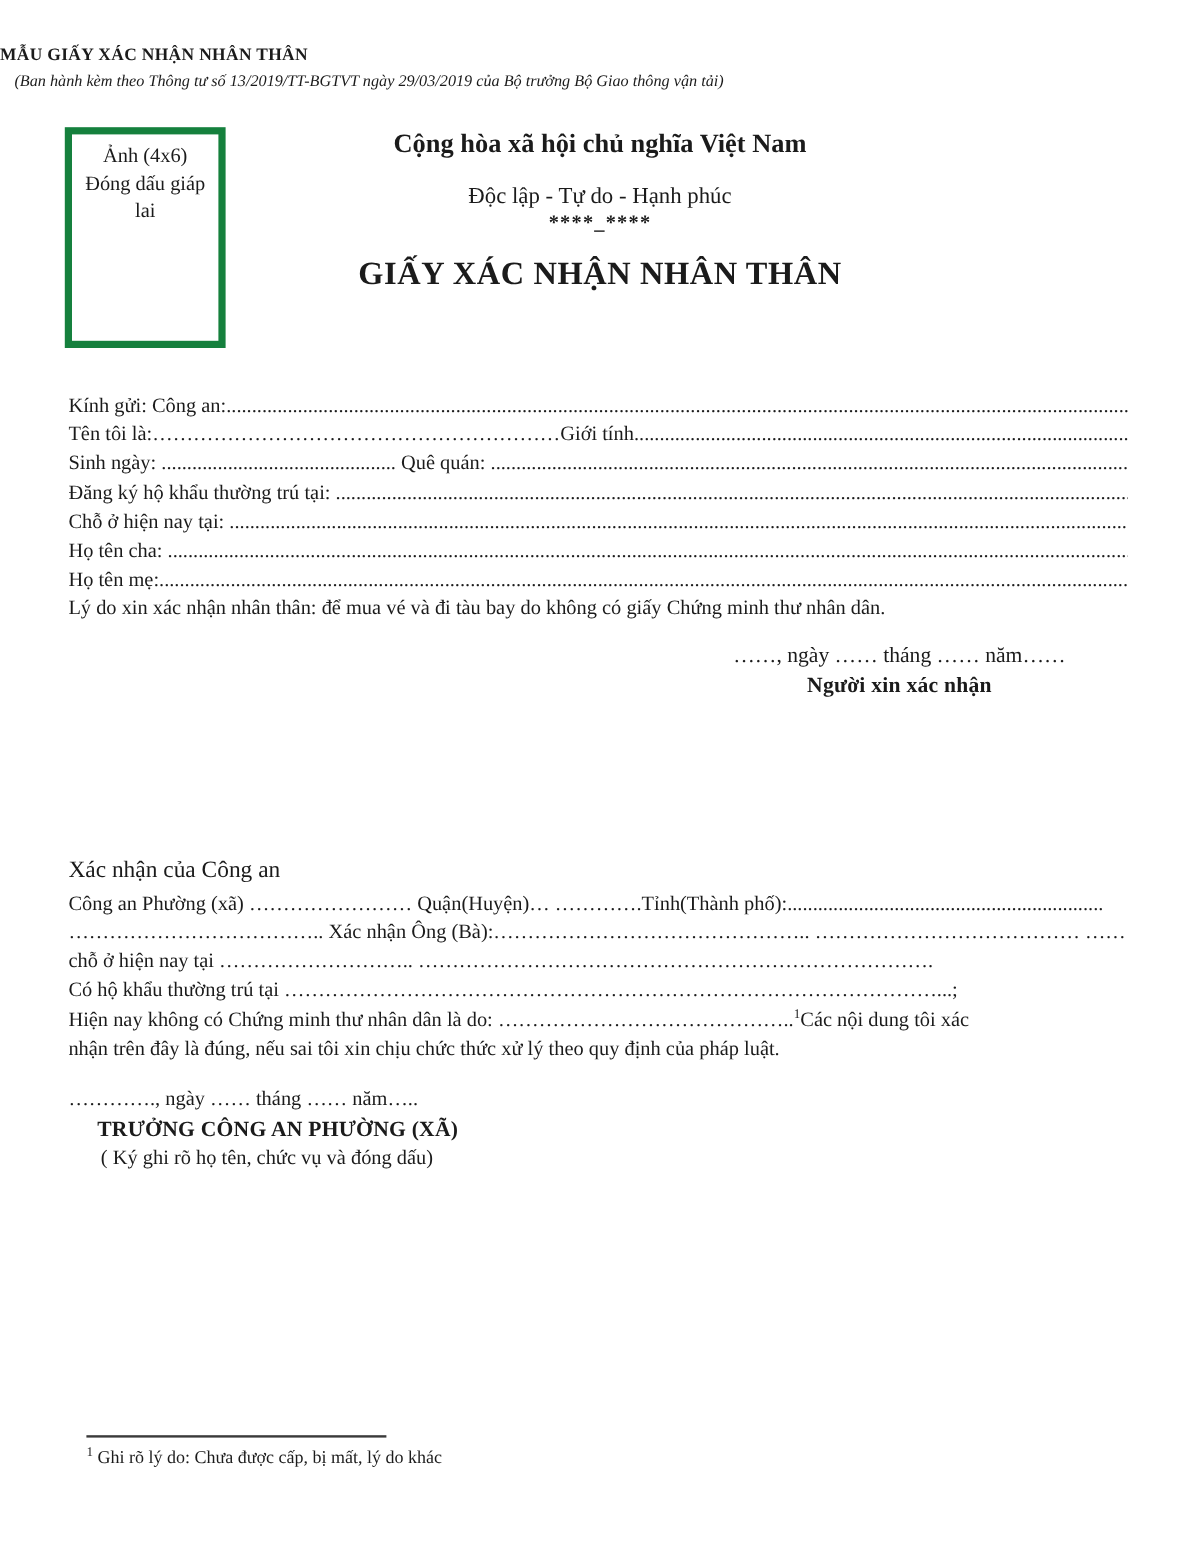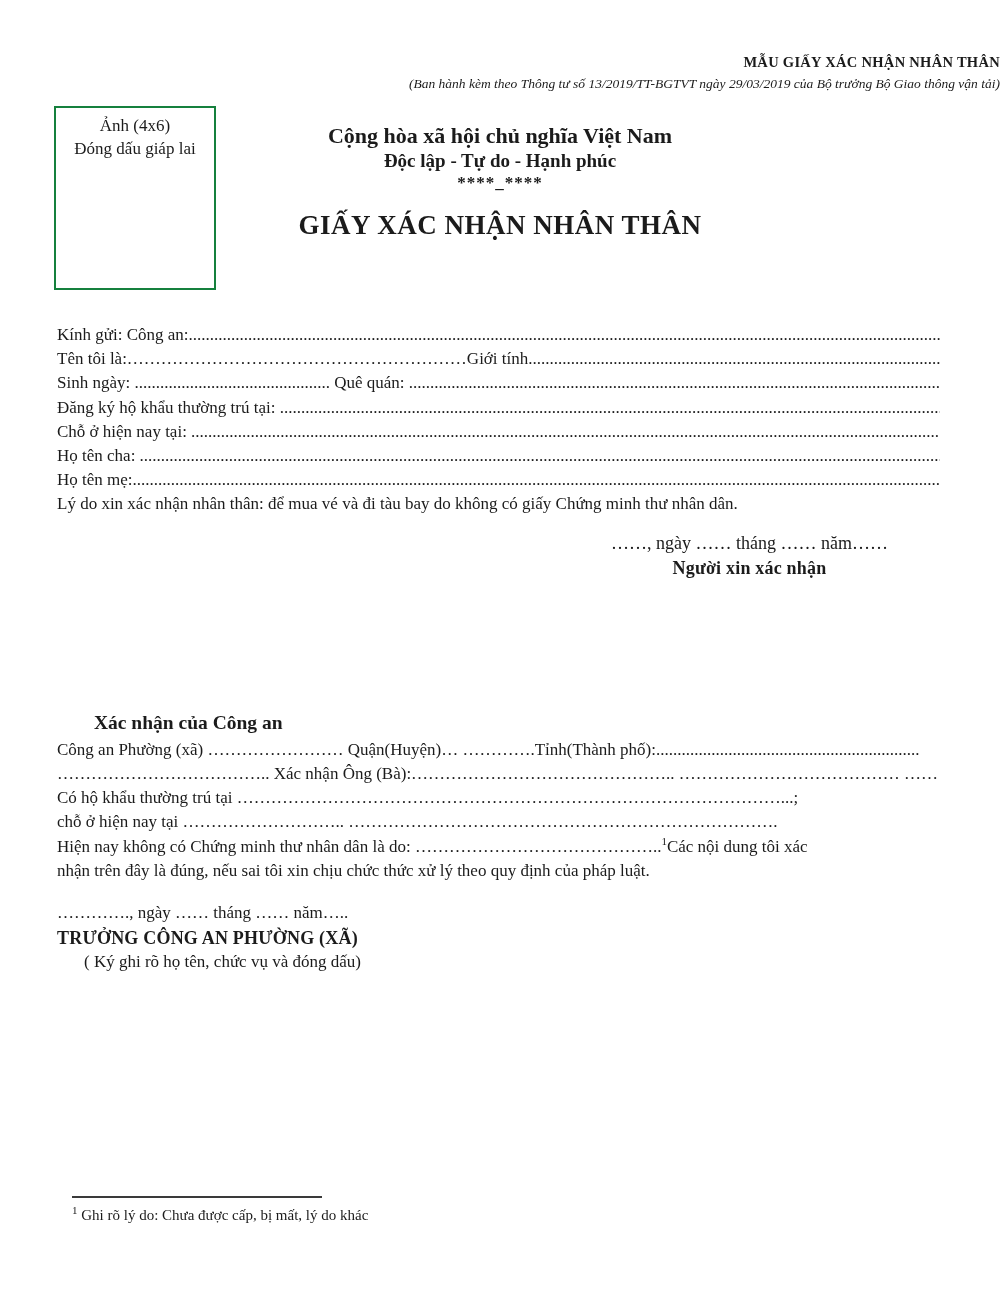--- a/index.html
+++ b/index.html
@@ -5,39 +5,39 @@
   html, body { margin: 0; padding: 0; background: #ffffff; }
   .page {
     position: relative;
     width: 1000px;
     height: 1294px;
     background: #ffffff;
     color: #1b1b1b;
     font-family: "Liberation Serif", "DejaVu Serif", serif;
     overflow: hidden;
   }
-  .doc-header { padding-top: 54px; text-align: right; }
+  .doc-header { padding-top: 38px; text-align: left; }
   .form-title { font-weight: bold; font-size: 14.5px; letter-spacing: 0.3px; }
   .issuance-note { font-style: italic; font-size: 13.5px; margin-top: 5px; margin-left: 12px; }
 
   .photo-box {
     position: absolute;
     left: 54px; top: 106px;
-    width: 162px; height: 184px;
-    border: 2px solid #15803d;
+    width: 134px; height: 184px;
+    border: 6px solid #15803d;
     box-sizing: border-box;
     text-align: center;
     font-size: 17px;
     line-height: 23px;
     padding: 6px 10px 11px 10px;
   }
 
   .national { text-align: center; margin-top: 31px; }
   .country { font-size: 22px; font-weight: bold; }
-  .motto { font-size: 19px; margin-top: 1px; font-weight: bold; }
+  .motto { font-size: 19px; margin-top: 20px; }
   .stars { font-size: 17px; font-weight: bold; margin-top: 1px; letter-spacing: 1px; }
 
   .doc-title {
     text-align: center;
     font-size: 27px;
     font-weight: bold;
     margin-top: 17px;
     letter-spacing: 0.5px;
   }
 
@@ -55,28 +55,28 @@
     font-size: 18px;
     line-height: 25px;
   }
   .signer { font-weight: bold; letter-spacing: 0.2px; }
 
   .police-section {
     margin: 130px 60px 0 57px;
     font-size: 17px;
     line-height: 24.2px;
   }
-  .police-heading { font-weight: bold; font-size: 19.5px; margin-bottom: 3px; margin-left: 37px; }
+  .police-heading { font-weight: normal; font-size: 19.5px; margin-bottom: 3px; }
 
   .police-signoff {
     margin: 18px 0 0 57px;
     font-size: 17px;
     line-height: 24.5px;
   }
-  .chief-title { font-weight: bold; font-size: 18px; letter-spacing: 0.2px; }
+  .chief-title { font-weight: bold; font-size: 18px; margin-left: 24px; letter-spacing: 0.2px; }
   .sign-note { margin-left: 27px; }
 
   .footnote { position: absolute; left: 72px; top: 1196px; font-size: 15px; }
   .footnote-rule { width: 250px; border-top: 2px solid #3a3a3a; margin-bottom: 9px; }
   sup { font-size: 11px; line-height: 0; }
 </style>
 </head>
 <body>
 
 <div class="page">
@@ -112,22 +112,22 @@
 
   <div class="applicant-signoff">
     <div>……, ngày …… tháng …… năm……</div>
     <div class="signer">Người xin xác nhận</div>
   </div>
 
   <div class="police-section">
     <div class="police-heading">Xác nhận của Công an</div>
     <div class="clip">Công an Phường (xã) …………………… Quận(Huyện)… ………….Tỉnh(Thành phố):..............................................................</div>
     <div class="clip">……………………………….. Xác nhận Ông (Bà):……………………………………….. ………………………………… ……</div>
+    <div>chỗ ở hiện nay tại ……………………….. ………………………………………………………………….</div>
     <div>Có hộ khẩu thường trú tại ……………………………………………………………………………………...;</div>
-    <div>chỗ ở hiện nay tại ……………………….. ………………………………………………………………….</div>
     <div><span>Hiện nay không có Chứng minh thư nhân dân là do: ……………………………………..</span><sup>1</sup><span>Các nội dung tôi xác</span></div>
     <div>nhận trên đây là đúng, nếu sai tôi xin chịu chức thức xử lý theo quy định của pháp luật.</div>
   </div>
 
   <div class="police-signoff">
     <div>…………., ngày …… tháng …… năm…..</div>
     <div class="chief-title">TRƯỞNG CÔNG AN PHƯỜNG (XÃ)</div>
     <div class="sign-note">( Ký ghi rõ họ tên, chức vụ và đóng dấu)</div>
   </div>
 

